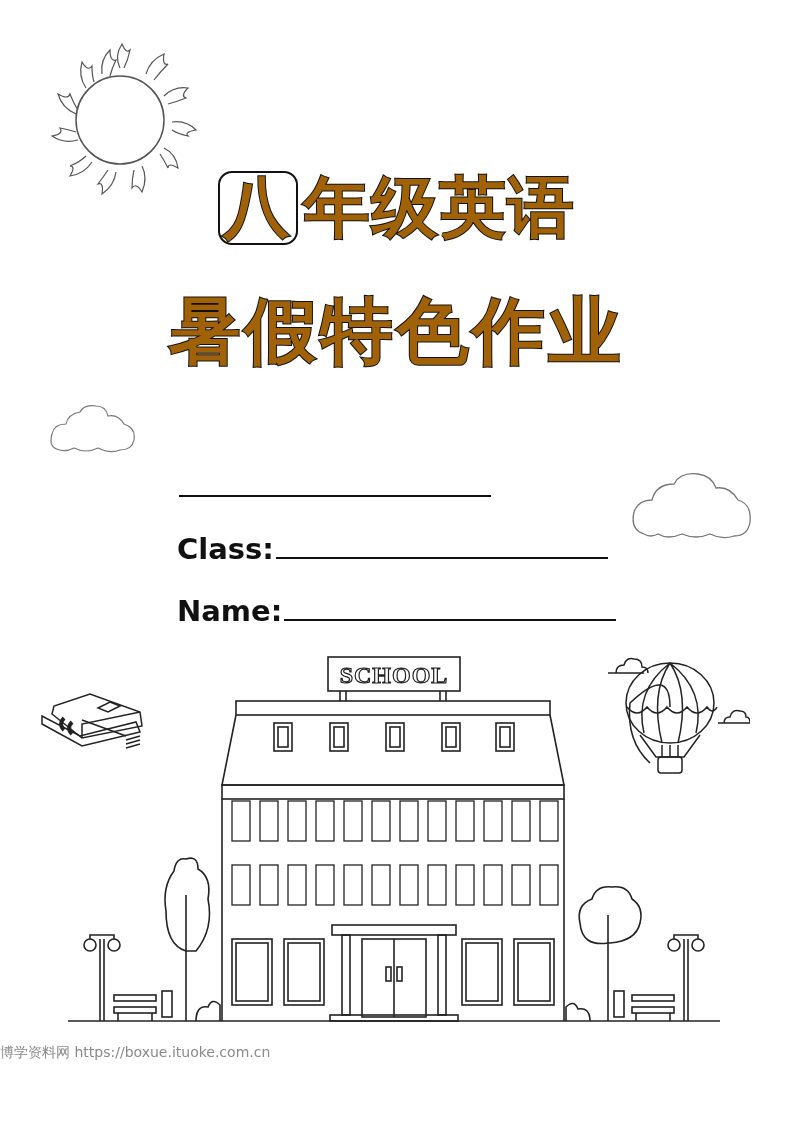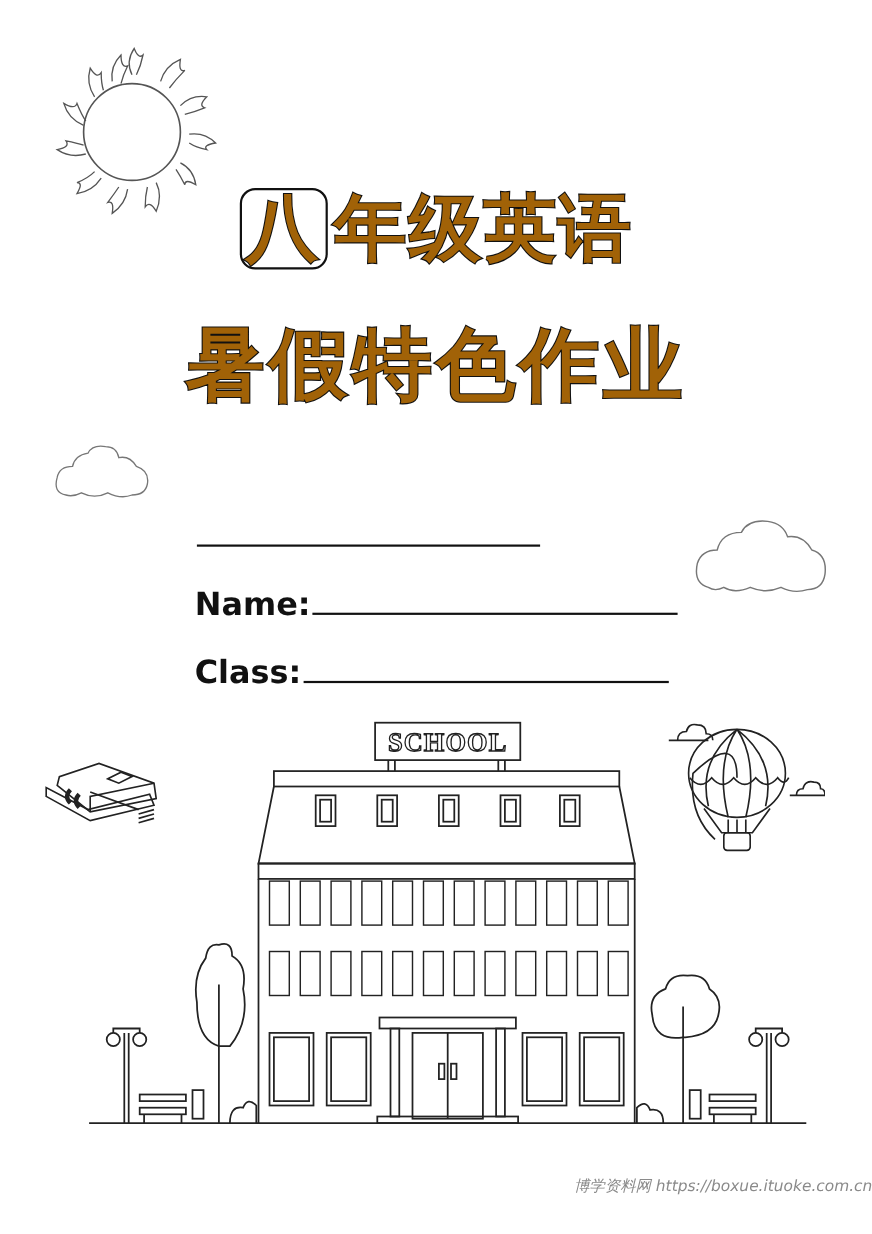--- a/index.html
+++ b/index.html
@@ -19,22 +19,22 @@
       padding: 0 4px; margin-right: 6px; line-height: 70px;
     }
     .form { position: absolute; left: 177px; top: 442px; }
     .form-row {
       font-family: "DejaVu Sans", sans-serif; font-weight: bold; font-size: 29px;
       color: #111; height: 62px; display: flex; align-items: flex-end;
     }
     .form-label { white-space: nowrap; }
     .form-line { border-bottom: 2.5px solid #111; margin-left: 2px; margin-bottom: 7px; height: 1px; }
     .footer {
-      position: absolute; top: 1070px; left: 0; width: 793px; text-align: right;
-      font-family: "DejaVu Sans", sans-serif; font-size: 14px; color: #8a8a8a; font-style: italic;
+      position: absolute; top: 1044px; left: 0; width: 793px; text-align: left;
+      font-family: "DejaVu Sans", sans-serif; font-size: 14px; color: #8a8a8a;
     }
     svg { display: block; }
   </style>
 </head>
 <body>
 
 <div class="abs" style="left:38px;top:38px;">
   <svg width="165" height="160" viewBox="0 0 165 160">
     <circle cx="82" cy="82" r="44" fill="none" stroke="#555" stroke-width="1.5"></circle>
     <g fill="none" stroke="#555" stroke-width="1.2">
@@ -69,25 +69,25 @@
   <svg width="124" height="72" viewBox="0 0 124 72">
     <path d="M14 64 q-14 -4 -10 -22 q4 -12 18 -12 q4 -16 22 -16 q6 -12 24 -10 q14 2 18 14 q14 -2 22 12 q14 4 12 22 q-2 14 -16 14 q-12 4 -24 -2 q-14 6 -28 0 q-14 6 -24 0 q-8 4 -14 0z" fill="none" stroke="#777" stroke-width="1.3"></path>
   </svg>
 </div>
 
 <div class="form">
   <div class="form-row">
     <span class="form-line" style="width:312px;"></span>
   </div>
   <div class="form-row">
-    <span class="form-label">Name:</span>
+    <span class="form-label">Class:</span>
     <span class="form-line" style="width:332px;"></span>
   </div>
   <div class="form-row">
-    <span class="form-label">Class:</span>
+    <span class="form-label">Name:</span>
     <span class="form-line" style="width:332px;"></span>
   </div>
 </div>
 
 <div class="abs" style="left:38px;top:690px;">
   <svg width="110" height="66" viewBox="0 0 110 66" fill="none" stroke="#222" stroke-width="1.5">
     <path d="M4 34 l40 22 l58 -14 l-4 -10 l-56 14 l-38 -20z"></path>
     <path d="M14 24 l30 24 l60 -12 l-2 -14 l-50 -18 l-36 12z"></path>
     <path d="M44 48 l0 -14 l58 -12"></path>
     <path d="M60 18 l12 -6 l10 4 l-12 6z"></path>
@@ -109,21 +109,21 @@
     <path d="M70 8 q-20 30 -8 80 M70 8 q20 30 8 80 M70 8 q-36 28 -26 70 M70 8 q36 28 26 70"></path>
     <path d="M27 52 q10 12 20 0 q10 12 20 0 q10 12 20 0 q10 12 20 0 q6 8 10 0"></path>
     <path d="M40 80 l16 22 h28 l16 -22"></path>
     <rect x="58" y="102" width="24" height="16" rx="3"></rect>
     <line x1="62" y1="90" x2="62" y2="102"></line>
       <line x1="70" y1="90" x2="70" y2="102"></line>
       <line x1="78" y1="90" x2="78" y2="102"></line>
   </svg>
 </div>
 
-<div class="abs" style="left:73px;top:655px;">
+<div class="abs" style="left:60px;top:655px;">
   <svg width="670" height="372" viewBox="0 0 670 372" fill="none" stroke="#222" stroke-width="1.6">
 
     <rect x="268" y="2" width="132" height="34" fill="#fff"></rect>
     <text x="334" y="28" text-anchor="middle" font-family="Liberation Serif, serif" font-size="24" font-weight="bold" fill="#fff" stroke="#222" stroke-width="1.2" letter-spacing="1">SCHOOL</text>
     <line x1="280" y1="36" x2="280" y2="46"></line>
       <line x1="286" y1="36" x2="286" y2="46"></line>
     <line x1="380" y1="36" x2="380" y2="46"></line>
       <line x1="386" y1="36" x2="386" y2="46"></line>
 
     <rect x="176" y="46" width="314" height="14"></rect>

